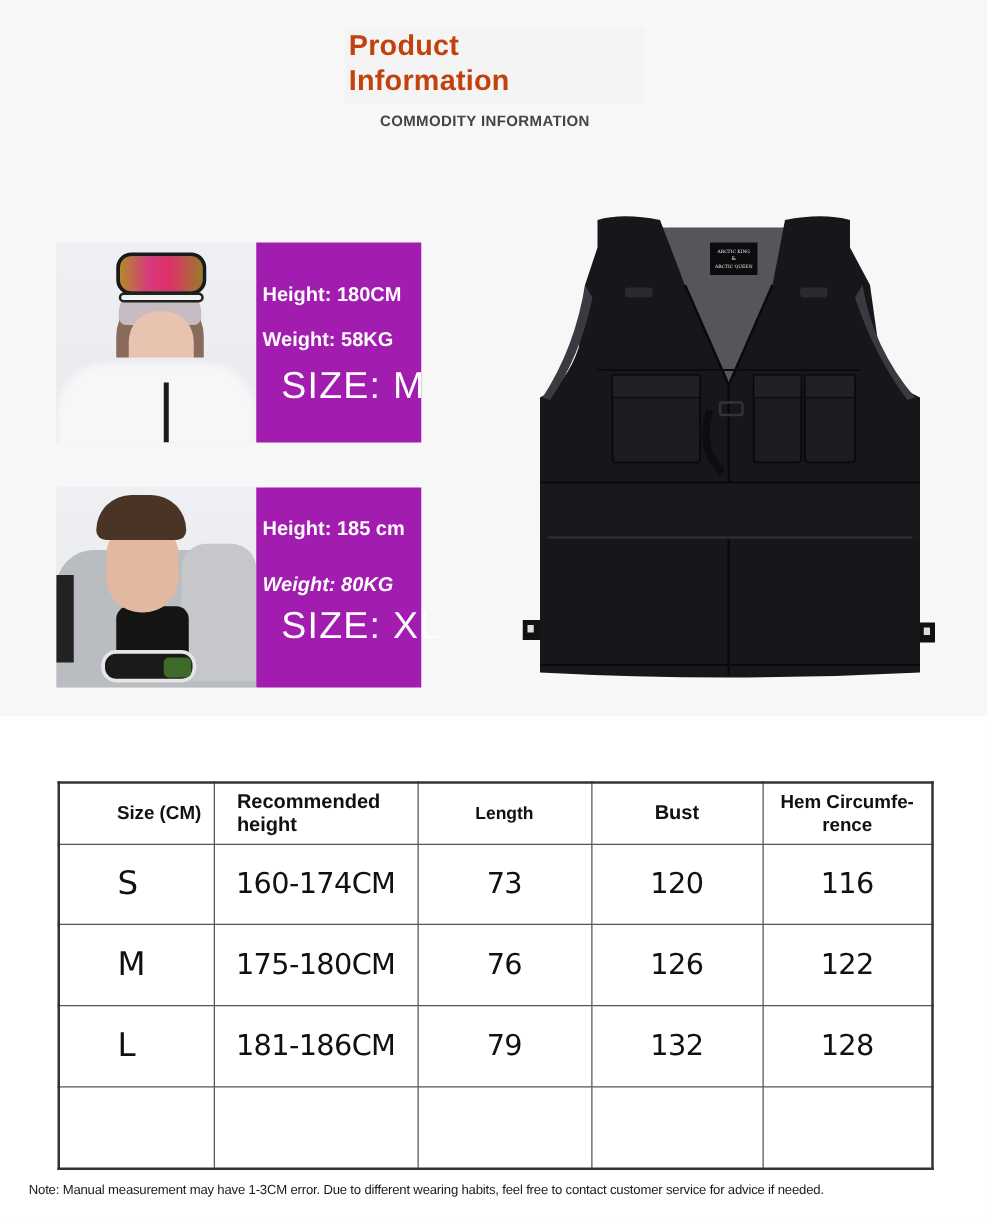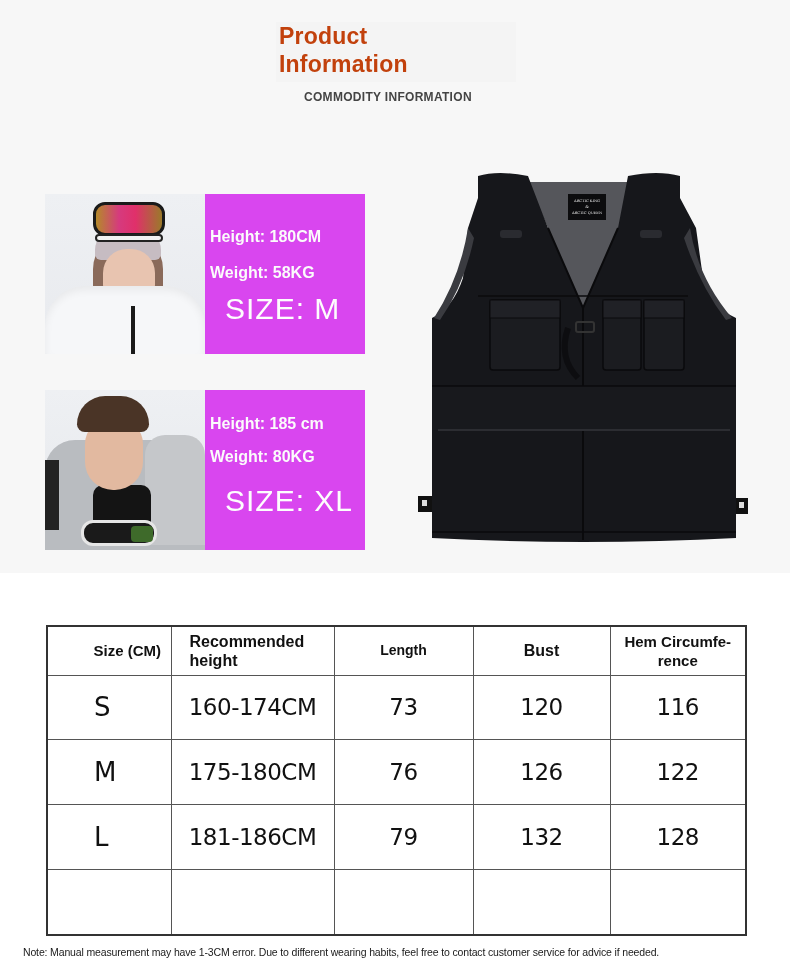--- a/index.html
+++ b/index.html
@@ -9,21 +9,21 @@
   .top-section { position: absolute; left: 0; top: 0; width: 790px; height: 573px; background: #f7f7f7; }
 
   .title-box { position: absolute; left: 276px; top: 22px; width: 240px; height: 60px; background: #f4f4f4; }
   .title { position: absolute; left: 279px; top: 22px; font-size: 23px; font-weight: bold; line-height: 28px; color: #c2410c; letter-spacing: 0.2px; }
   .subtitle { position: absolute; left: 304px; top: 90px; font-size: 12px; font-weight: bold; color: #444; letter-spacing: 0.3px; }
 
   .model-card { position: absolute; left: 45px; width: 320px; height: 160px; display: flex; }
   .model-card.m1 { top: 194px; }
   .model-card.m2 { top: 390px; }
   .model-photo { width: 160px; height: 160px; position: relative; overflow: hidden; background: #e9ecef; }
-  .model-info { width: 160px; height: 160px; background: #d946ef; position: relative; color: #fff; }
+  .model-info { width: 132px; height: 160px; background: #a21caf; position: relative; color: #fff; }
   .info-line { position: absolute; left: 5px; font-size: 16px; font-weight: bold; white-space: nowrap; color: #fbfbfb; }
   .info-size { position: absolute; left: 20px; font-size: 30px; white-space: nowrap; color: #fdfdfd; letter-spacing: 1px; }
 
   
   .w-bg { position: absolute; inset: 0; background: linear-gradient(#eef0f3, #e8eaee); }
   .w-hair { position: absolute; left: 48px; top: 40px; width: 70px; height: 80px; background: #8a6a5a; border-radius: 35px 35px 10px 10px; }
   .w-band { position: absolute; left: 50px; top: 36px; width: 66px; height: 30px; background: #c6bcc2; border-radius: 20px 20px 6px 6px; }
   .w-face { position: absolute; left: 58px; top: 55px; width: 52px; height: 62px; background: #e8c4b0; border-radius: 24px 24px 26px 26px; }
   .w-goggle { position: absolute; left: 48px; top: 8px; width: 72px; height: 34px; border-radius: 12px; background: linear-gradient(90deg, #b48a2a, #d63a7e 35%, #e0306a 60%, #9a7a2a); border: 3px solid #1a1a1a; }
   .w-goggle-rim { position: absolute; left: 50px; top: 40px; width: 68px; height: 8px; background: #f2f2f2; border: 2px solid #222; border-radius: 4px; }
@@ -97,21 +97,21 @@
     <div class="mm-jacket-dark"></div>
     <div class="mm-hood"></div>
     <div class="mm-collar"></div>
     <div class="mm-face"></div>
     <div class="mm-hair"></div>
     <div class="mm-goggle"></div>
     <div class="mm-goggle-lens"></div>
   </div>
   <div class="model-info">
     <div class="info-line" style="top:25px;">Height: 185 cm</div>
-    <div class="info-line" style="top:58px;">Weight: 80KG</div>
+    <div class="info-line" style="top:70px;font-style:italic;">Weight: 80KG</div>
     <div class="info-size" style="top:94px;">SIZE: XL</div>
   </div>
 </div>
 
 <svg class="vest" viewBox="0 0 330 380" xmlns="http://www.w3.org/2000/svg">
 
   <rect x="0" y="328" width="14" height="16" fill="#111"></rect>
   <rect x="4" y="332" width="5" height="6" fill="#ddd"></rect>
   <rect x="316" y="330" width="14" height="16" fill="#111"></rect>
   <rect x="321" y="334" width="5" height="6" fill="#ddd"></rect>

